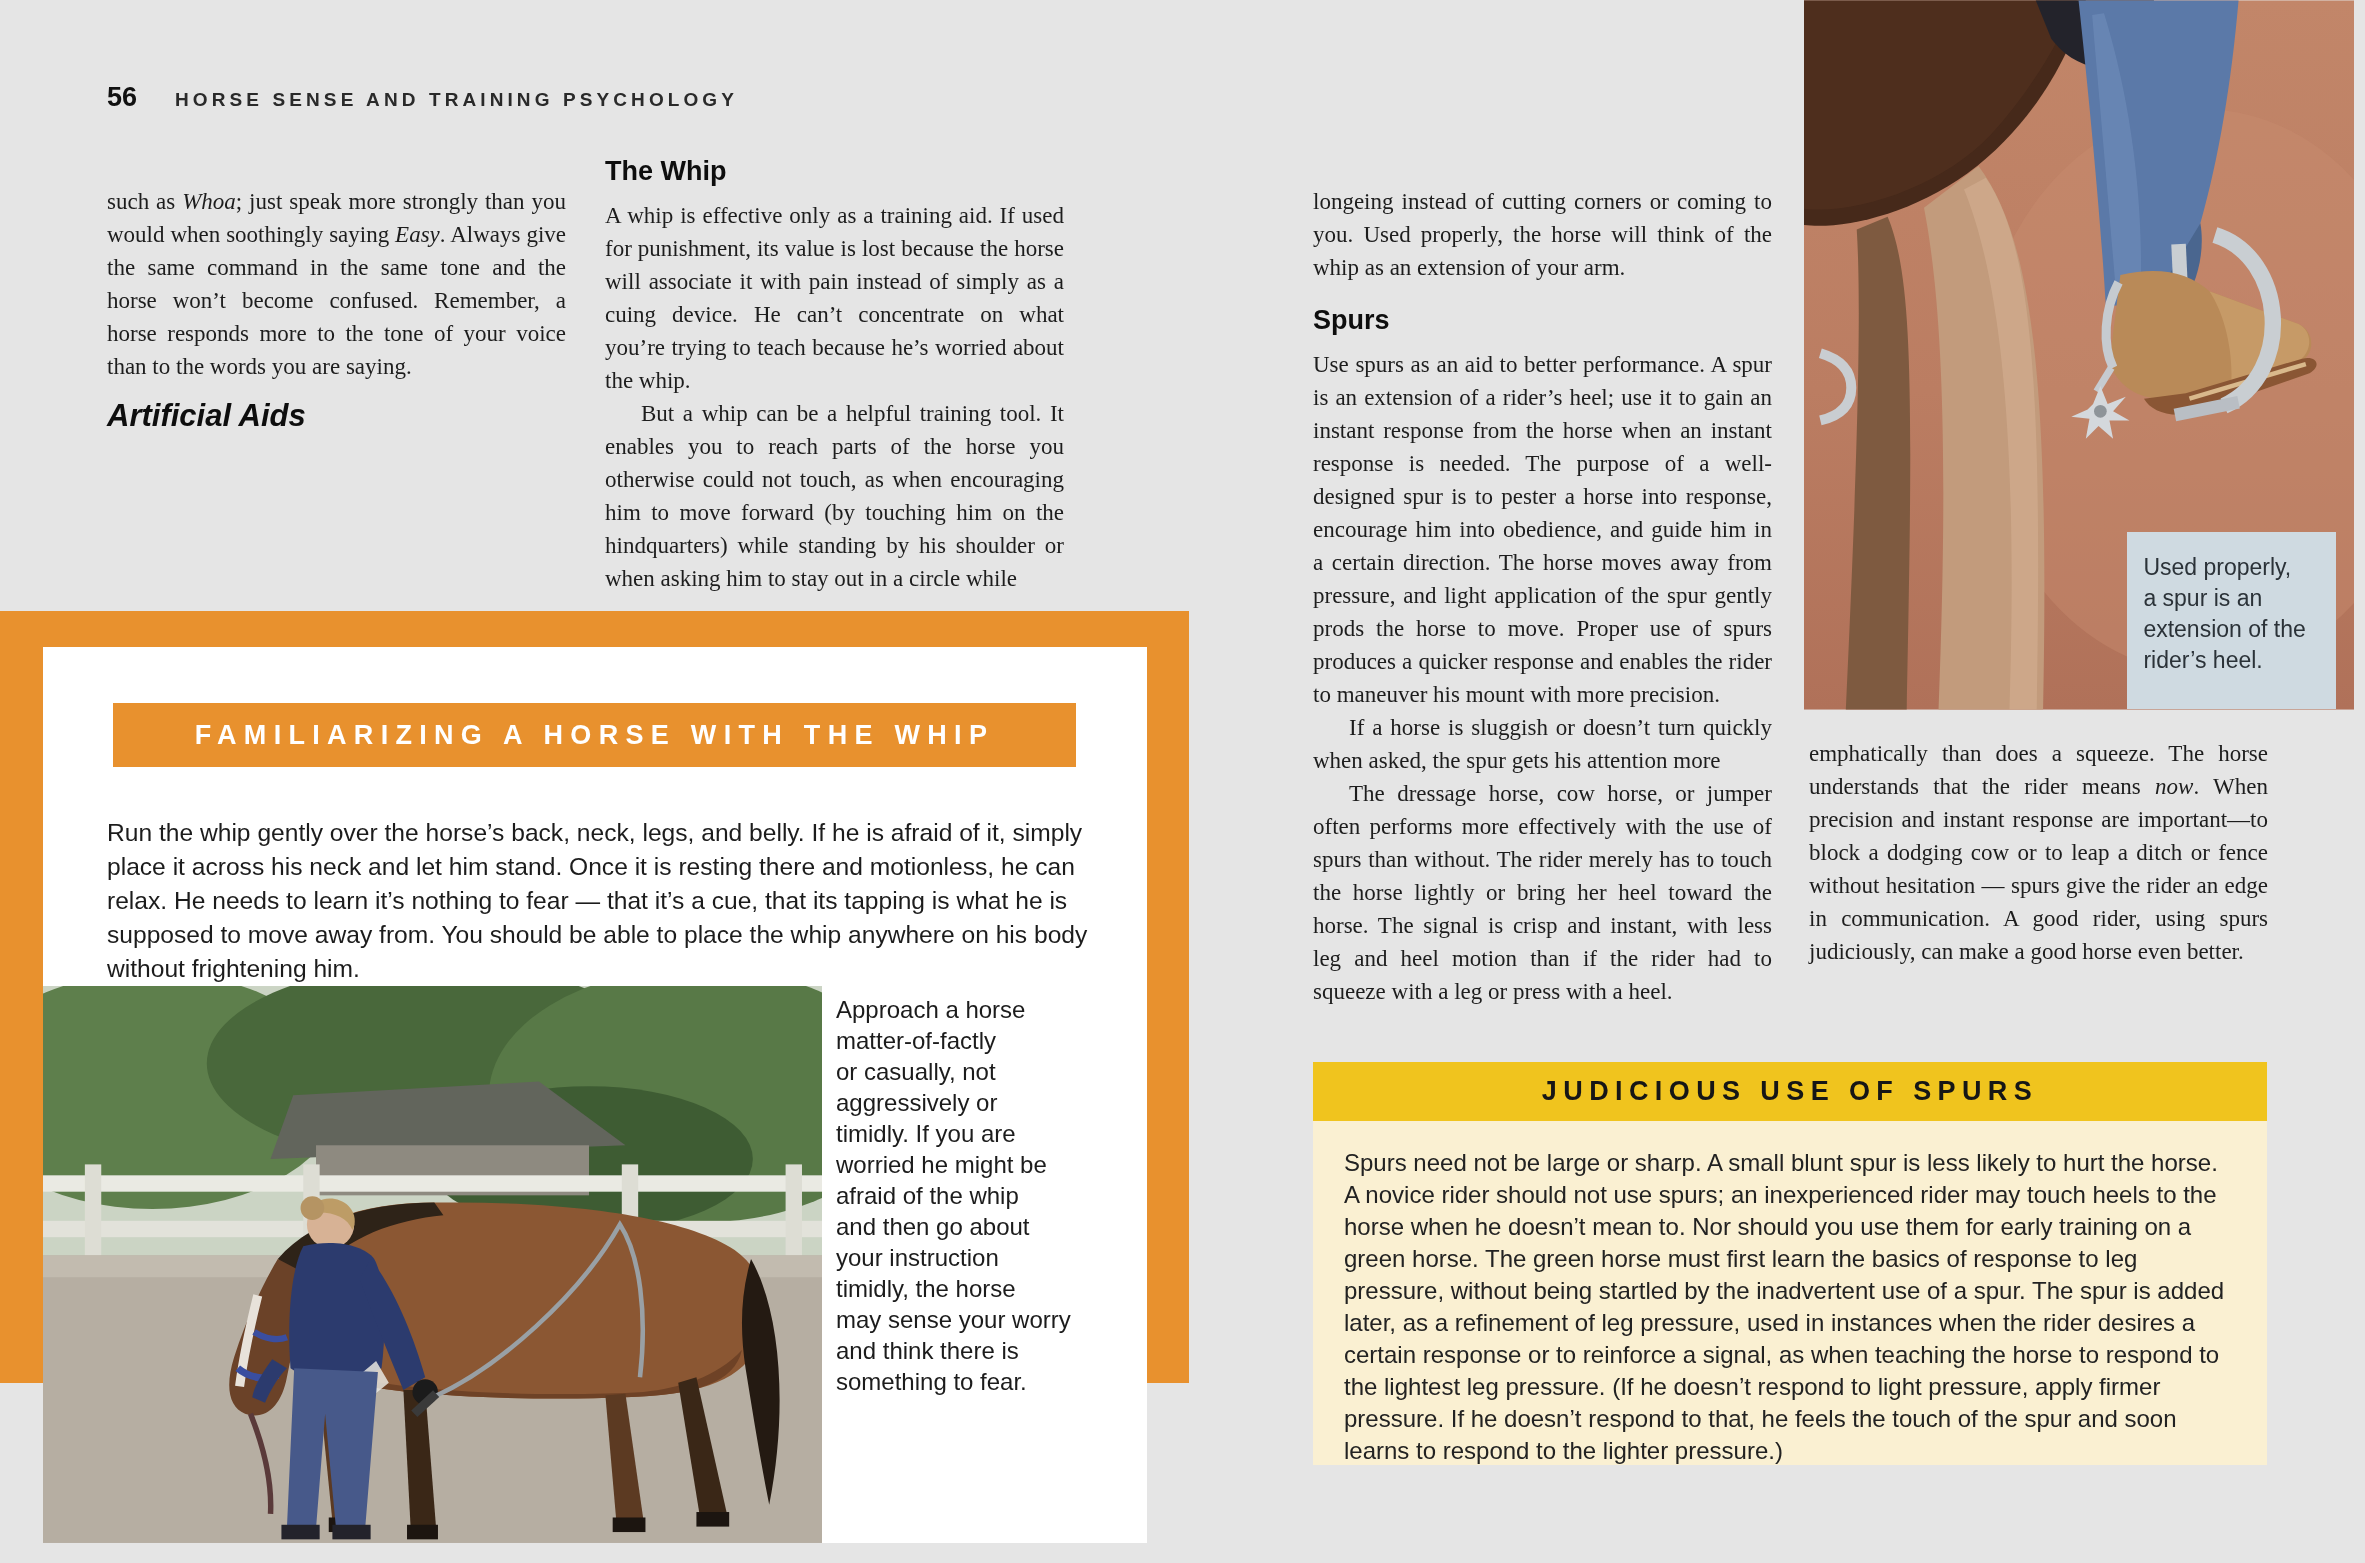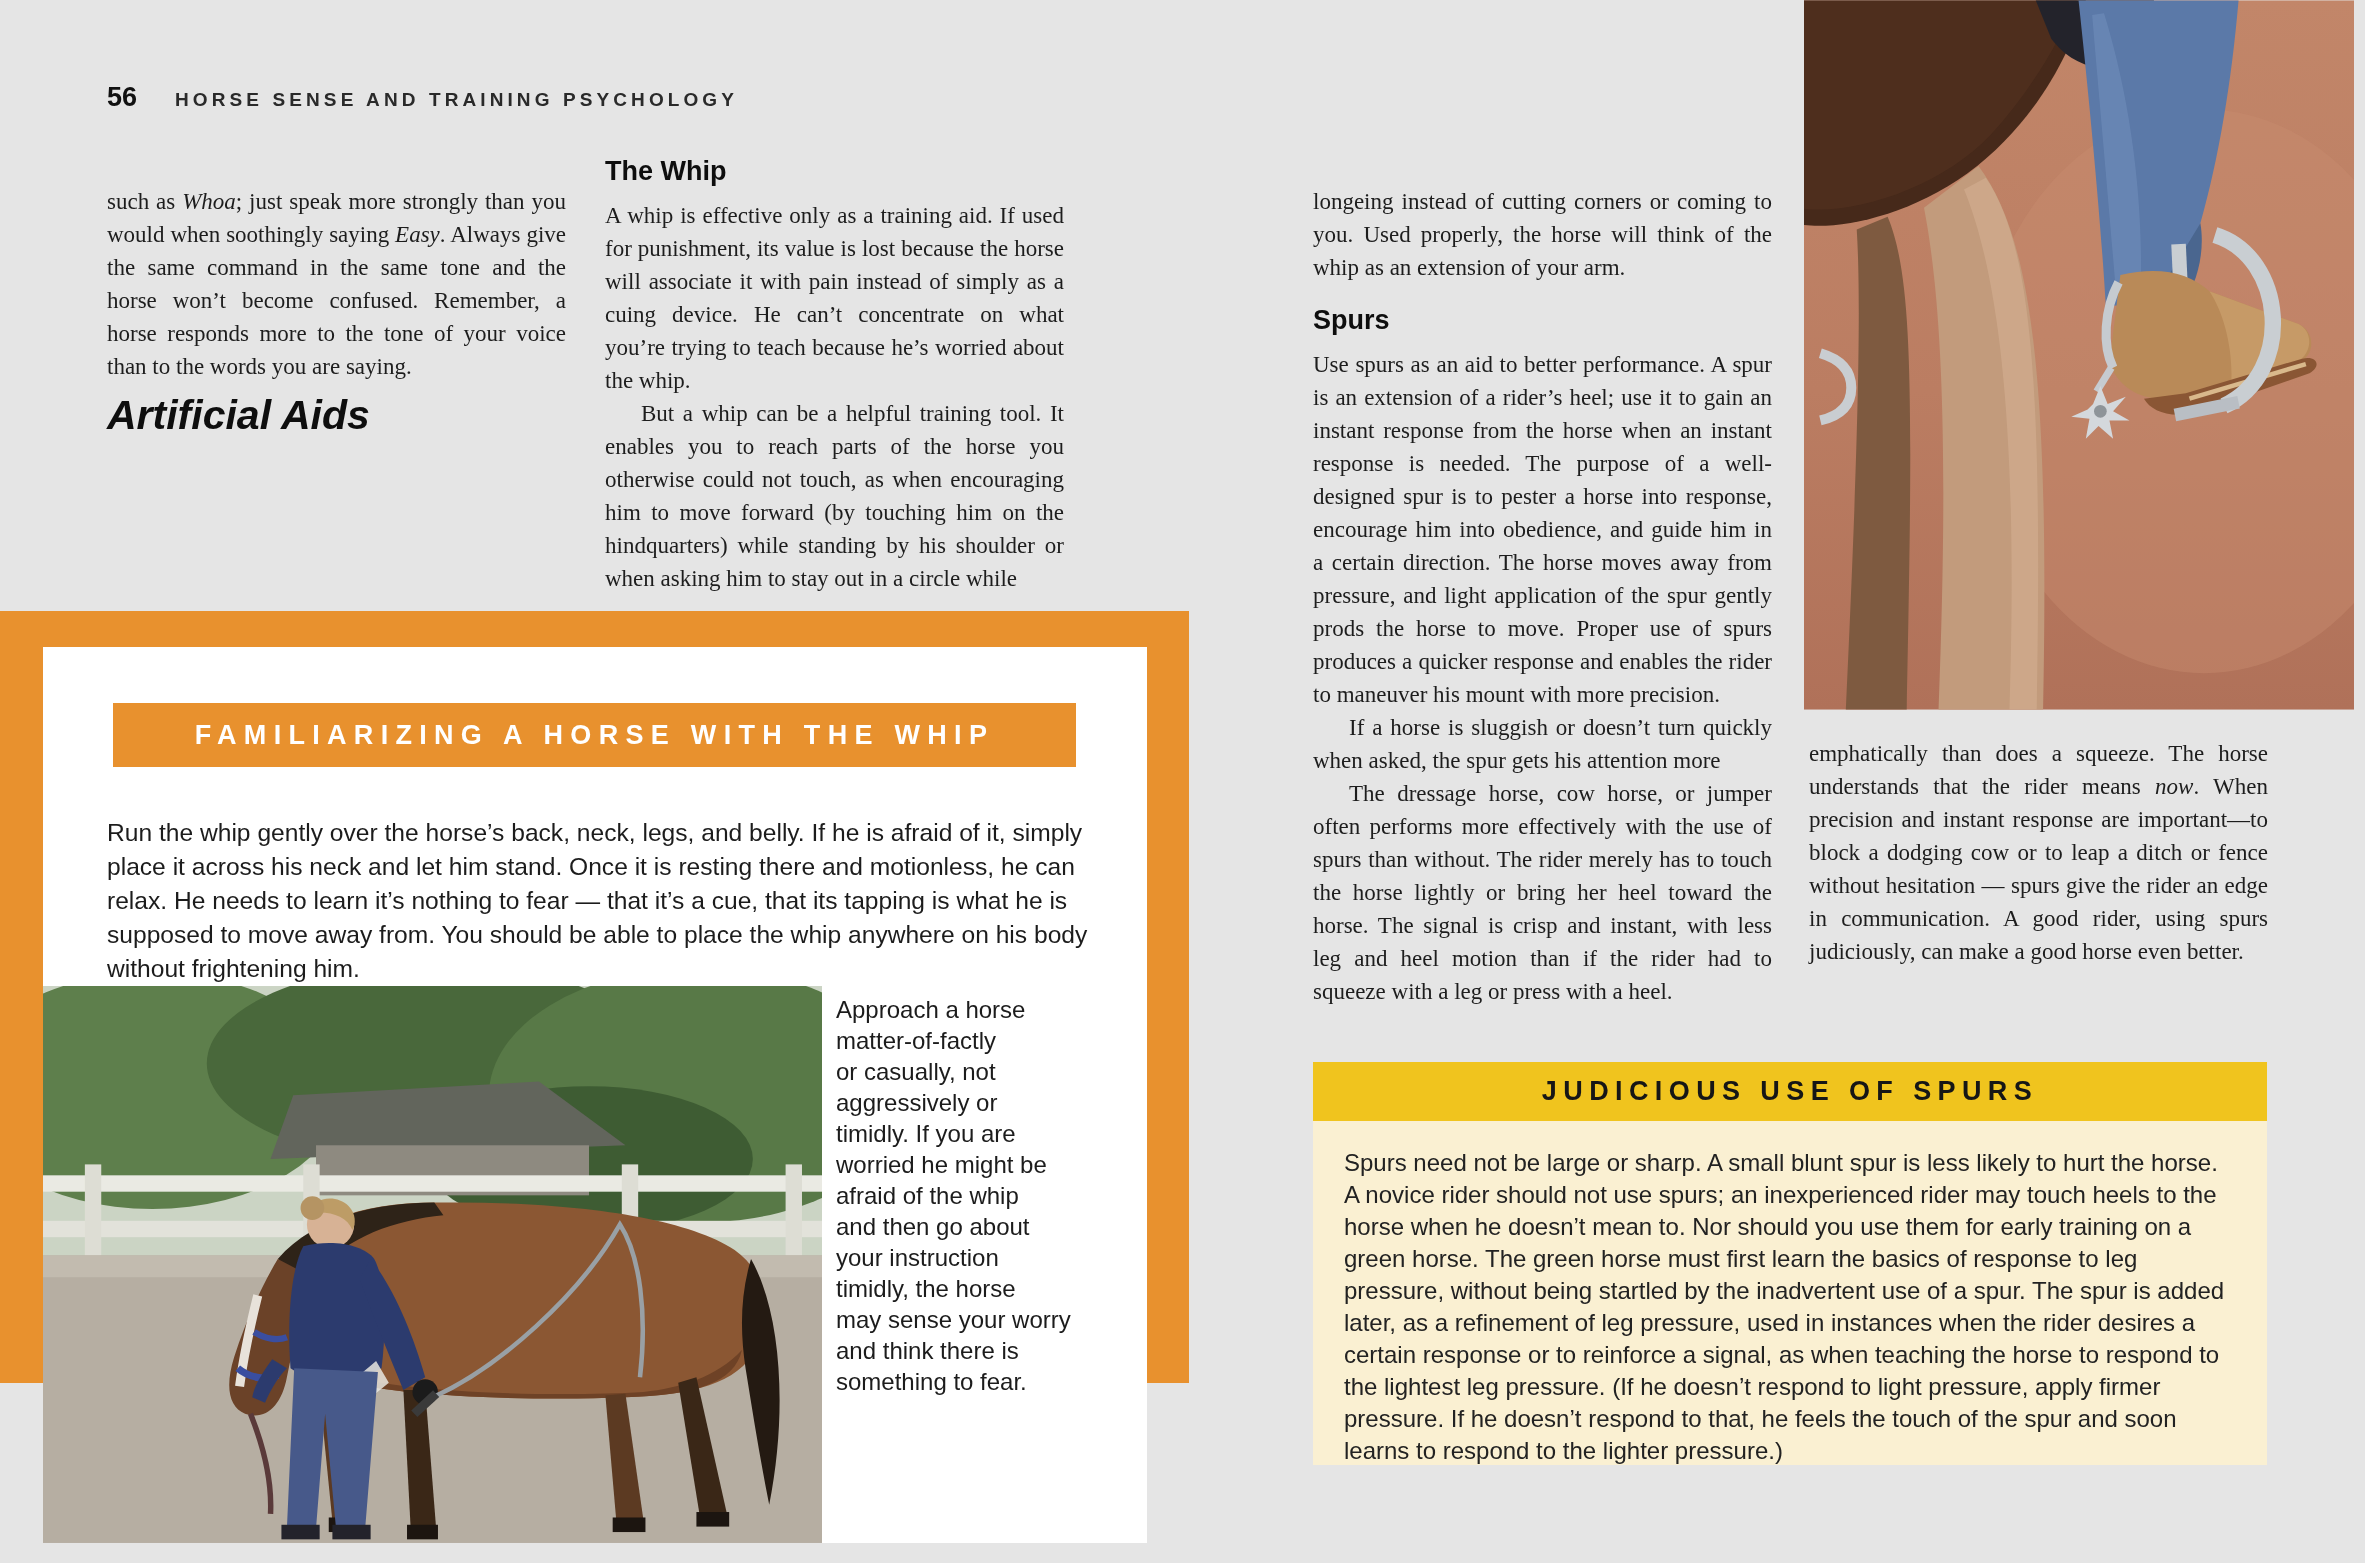--- a/index.html
+++ b/index.html
@@ -16,21 +16,21 @@
   .col{position:absolute;width:459px;font-size:23px;line-height:33px;text-align:justify;color:#1d1d1d;}
   .col p{margin:0;}
   .col p.indent{text-indent:36px;}
   #col1{left:107px;top:185px;}
   #col2{left:605px;top:155px;height:455px;overflow:hidden;}
   #col3{left:1313px;top:185px;height:875px;overflow:hidden;}
   #col4{left:1809px;top:737px;}
   .b-head{font-family:"Liberation Sans",sans-serif;font-weight:700;font-size:27px;
     color:#0e0e0e;margin:0 0 9px 0;text-align:left;}
   .a-head{font-family:"Liberation Sans",sans-serif;font-weight:700;font-style:italic;
-    font-size:41px;color:#0e0e0e;margin:16.4px 0 11px 0;text-align:left;}
+    font-size:31px;color:#0e0e0e;margin:16.4px 0 11px 0;text-align:left;}
   #col2 .b-head{margin-bottom:11px;}
   #col3 .b-head{margin-top:20px;margin-bottom:11px;}
   
   #spur-photo{position:absolute;left:1804px;top:0;width:550px;height:710px;overflow:hidden;}
   #spur-photo svg{display:block;}
   #spur-caption{
     position:absolute;left:323px;top:532px;width:209px;height:177px;box-sizing:border-box;
     background:#CFDAE1;padding:20px 14.6px 0 16.4px;
     font-family:"Liberation Sans",sans-serif;font-size:23px;line-height:31px;color:#2b3238;
     white-space:pre-line;
@@ -129,20 +129,24 @@
       <path d="M408,456 L478,442" stroke="#B9Bec4" stroke-width="14"></path>
 
       <path d="M346,310 C330,340 328,380 340,404" fill="none" stroke="#C6CBD0" stroke-width="10"></path>
       <path d="M338,404 L322,430" stroke="#C6CBD0" stroke-width="8"></path>
       <g>
         <path d="M318,444 L326,424 L334,444 L354,436 L340,452 L358,462 L336,462 L340,482 L324,468 L310,482 L314,460 L294,458 L312,450 Z" fill="#D4D8DC"></path>
         <circle cx="326" cy="452" r="7" fill="#8E9499"></circle>
       </g>
 
     </svg>
+    <div id="spur-caption">Used properly,
+a spur is an
+extension of the
+rider’s heel.</div>
   </div>
 
   <div id="whip-callout">
     <div id="whip-inner">
       <div id="whip-title-bar">
         <span>FAMILIARIZING A HORSE WITH THE WHIP</span>
       </div>
       <div id="whip-body">Run the whip gently over the horse’s back, neck, legs, and belly. If he is afraid of it, simply place it across his neck and let him stand. Once it is resting there and motionless, he can relax. He needs to learn it’s nothing to fear — that it’s a cue, that its tapping is what he is supposed to move away from. You should be able to place the whip anywhere on his body without frightening him.</div>
 
       <div id="whip-photo">

